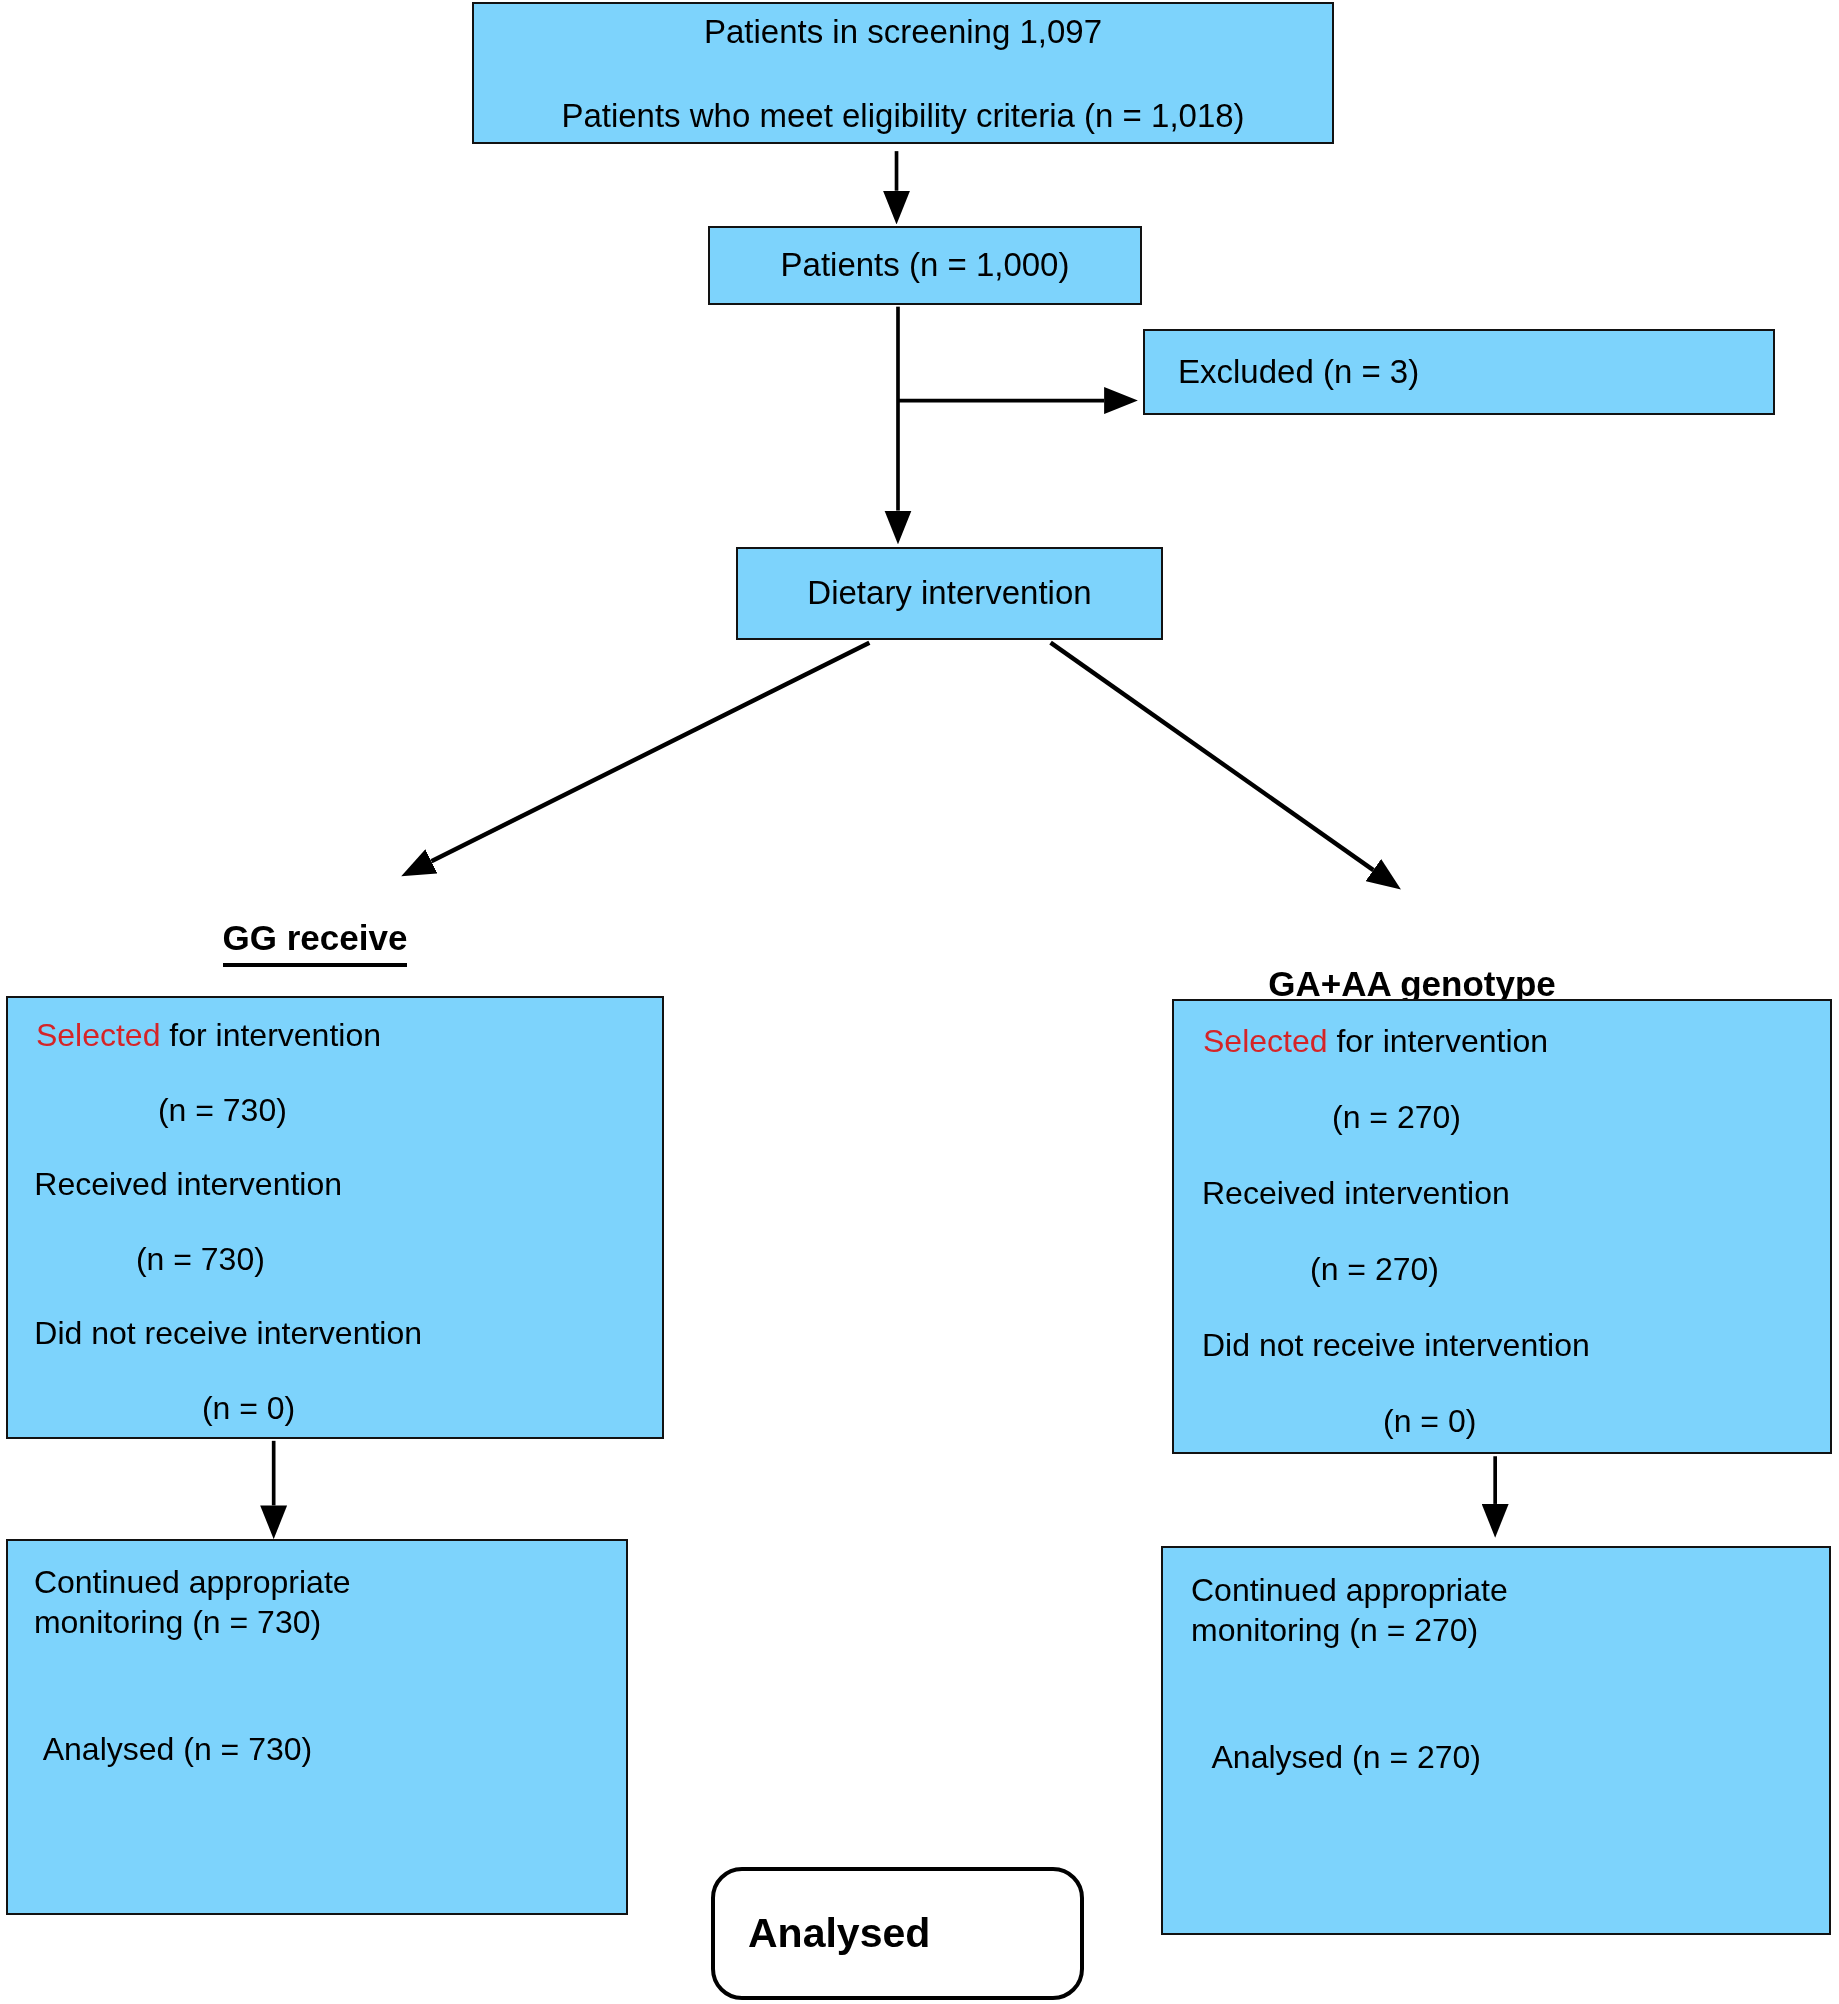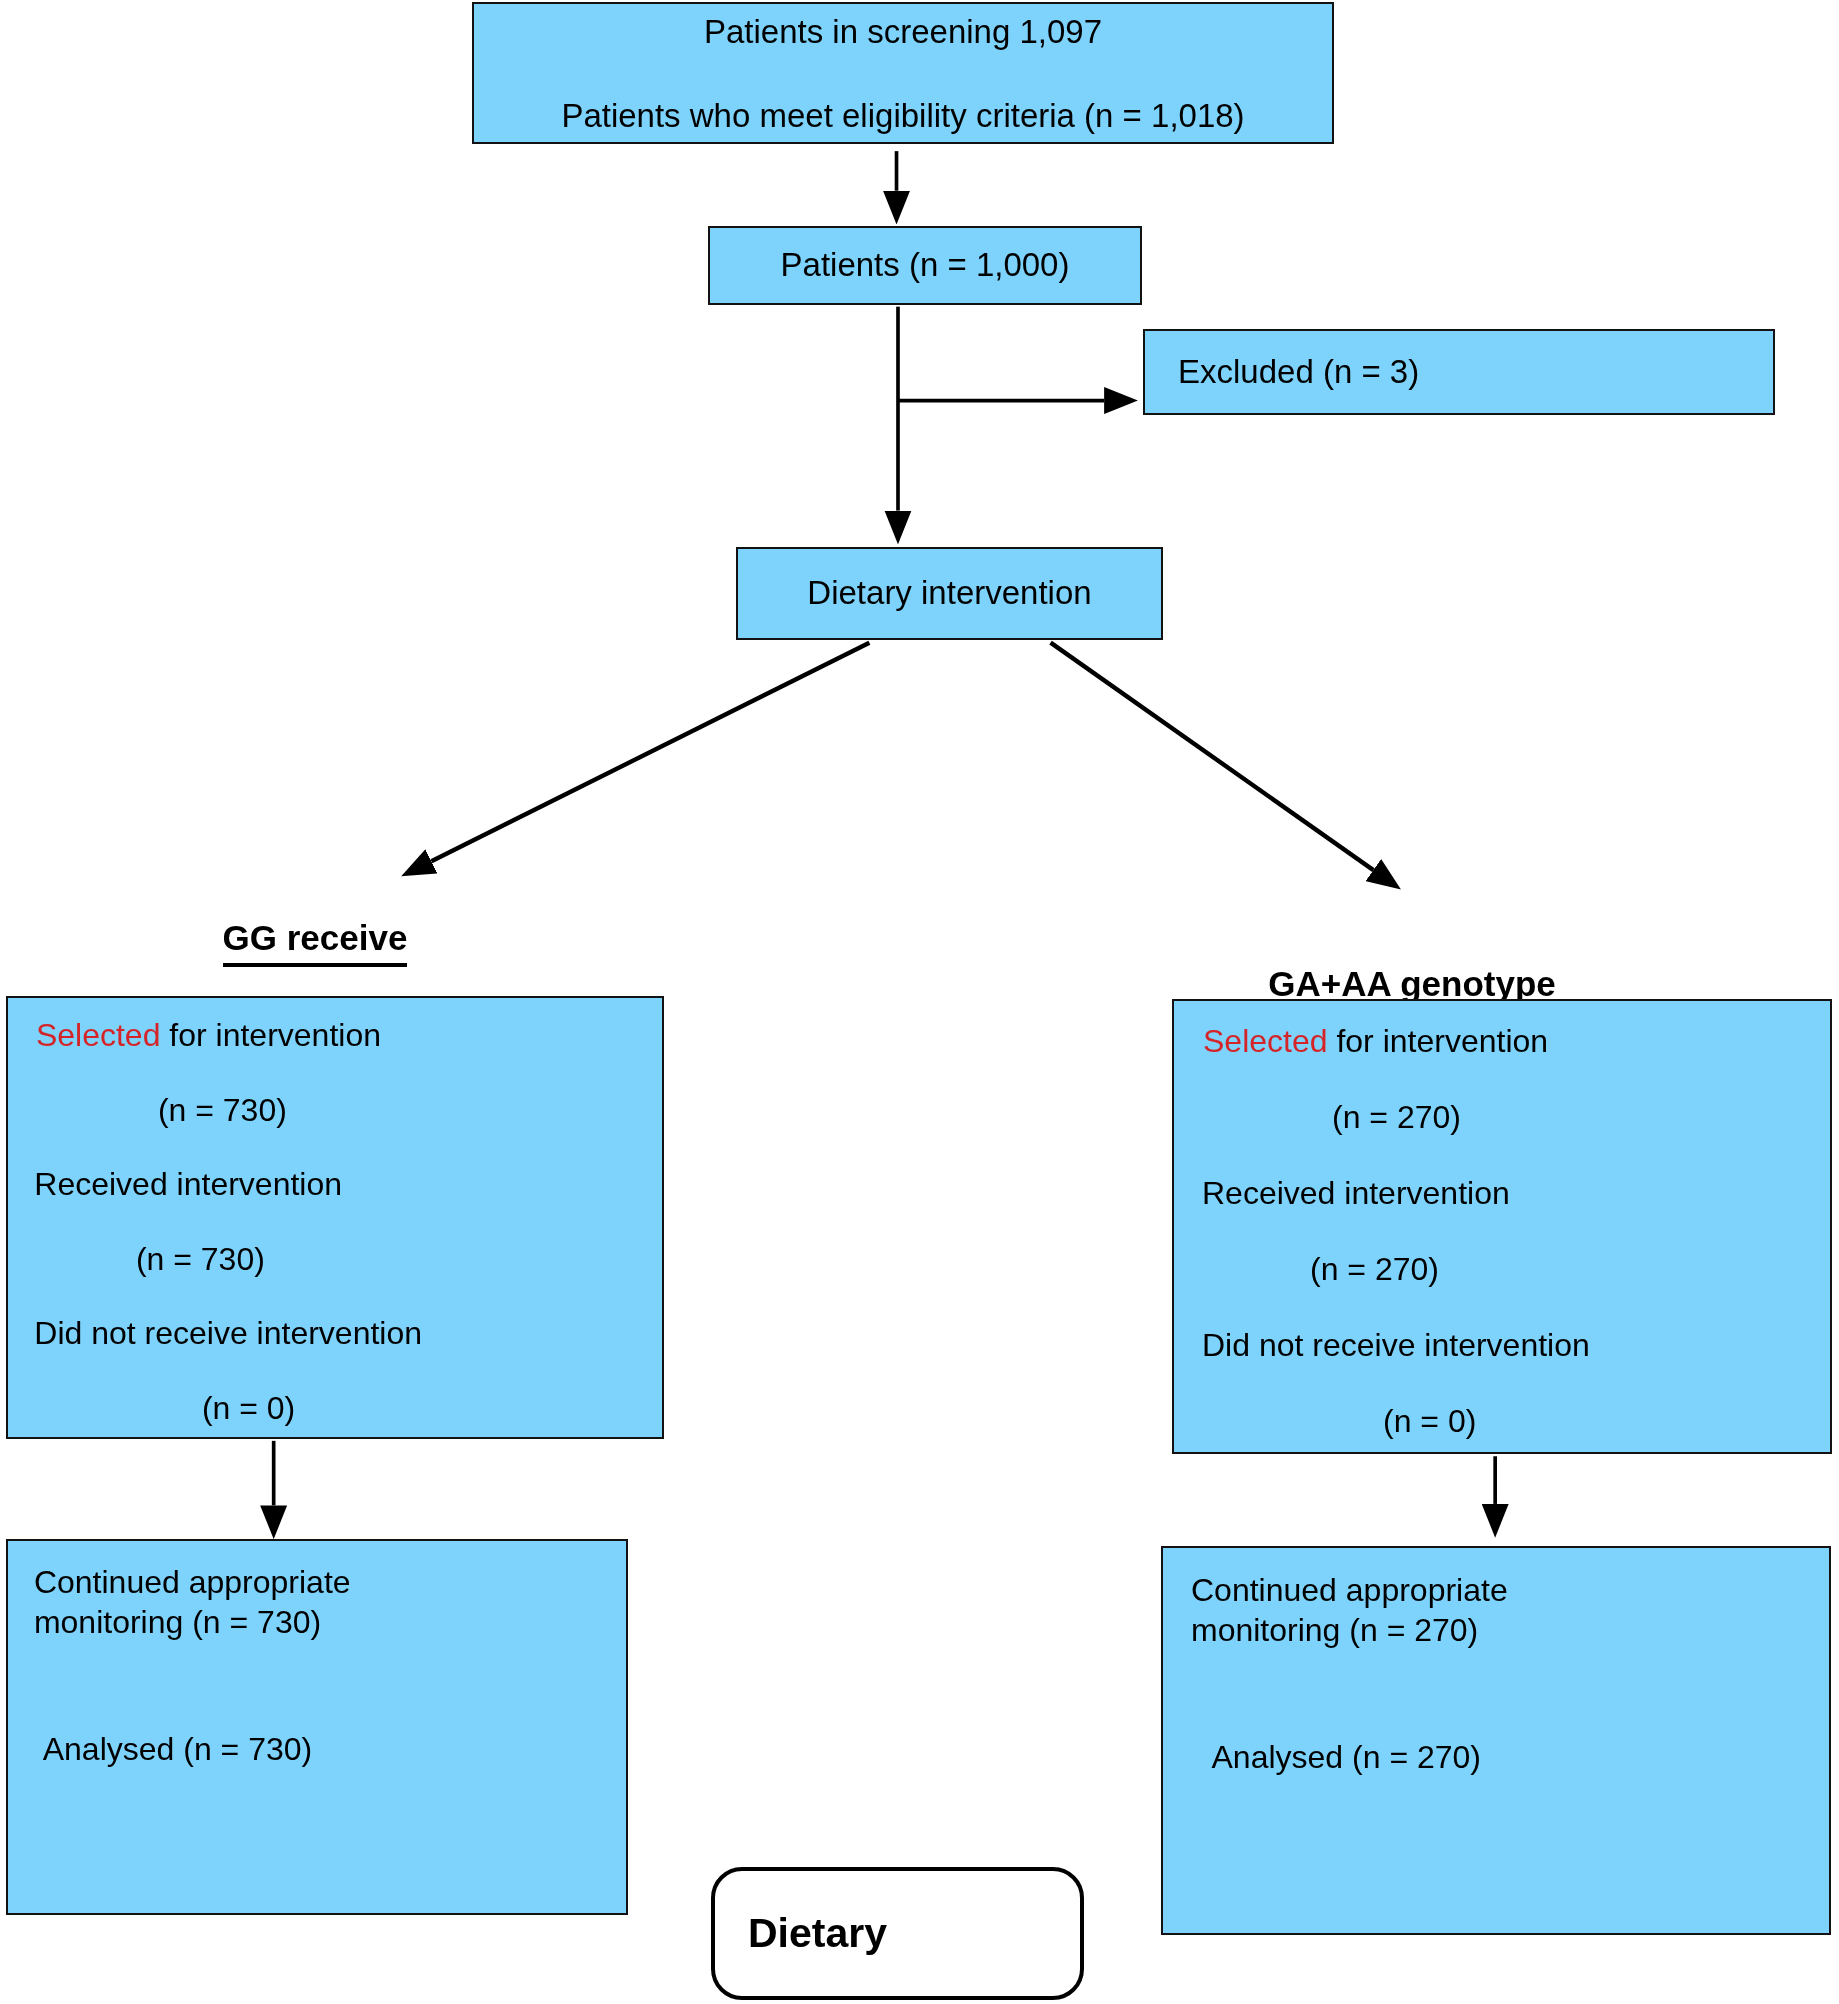--- a/index.html
+++ b/index.html
@@ -145,17 +145,17 @@
     <div class="analysed-line">Analysed (n = 730)</div>
   </div>
 
   <div class="box outcome-box right-side2">
     <div>Continued appropriate</div>
     <div>monitoring (n = 270)</div>
     <div class="analysed-line">Analysed (n = 270)</div>
   </div>
 
   <div class="stage-box analysis-box">
-    <span>Dietary</span>
+    <span>Analysed</span>
   </div>
 
 </div>
 
 
 </body></html>

